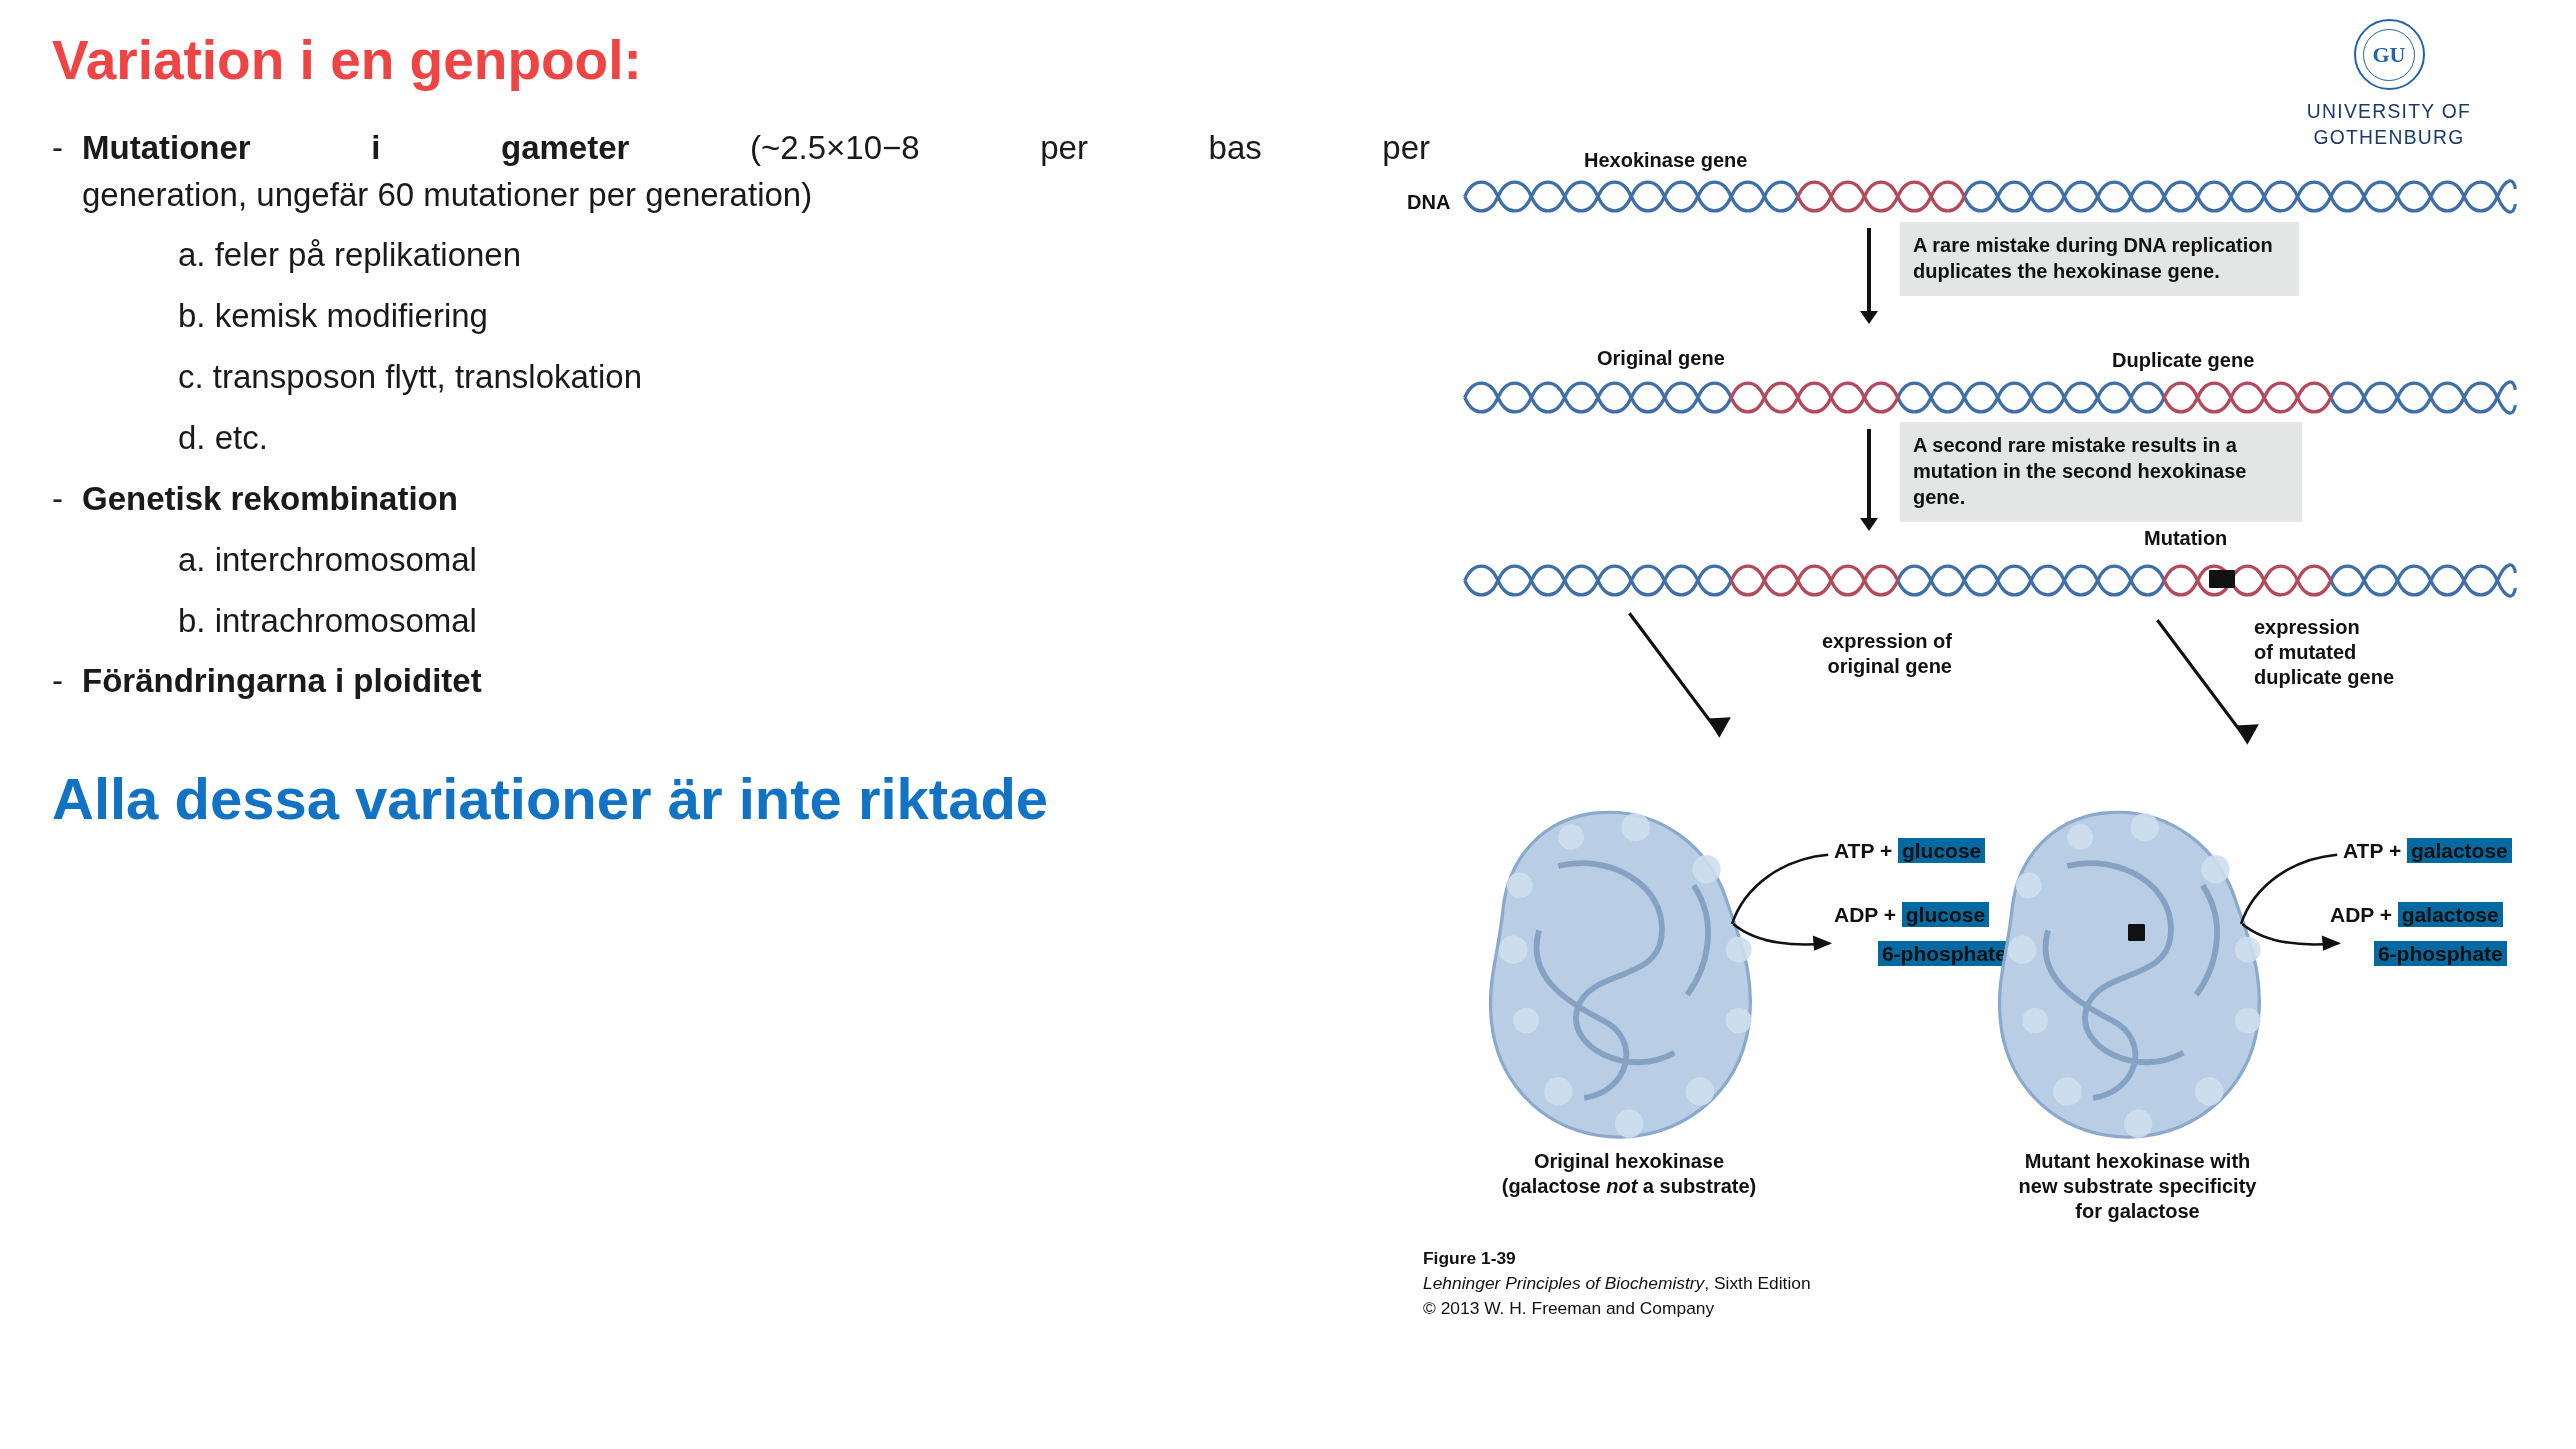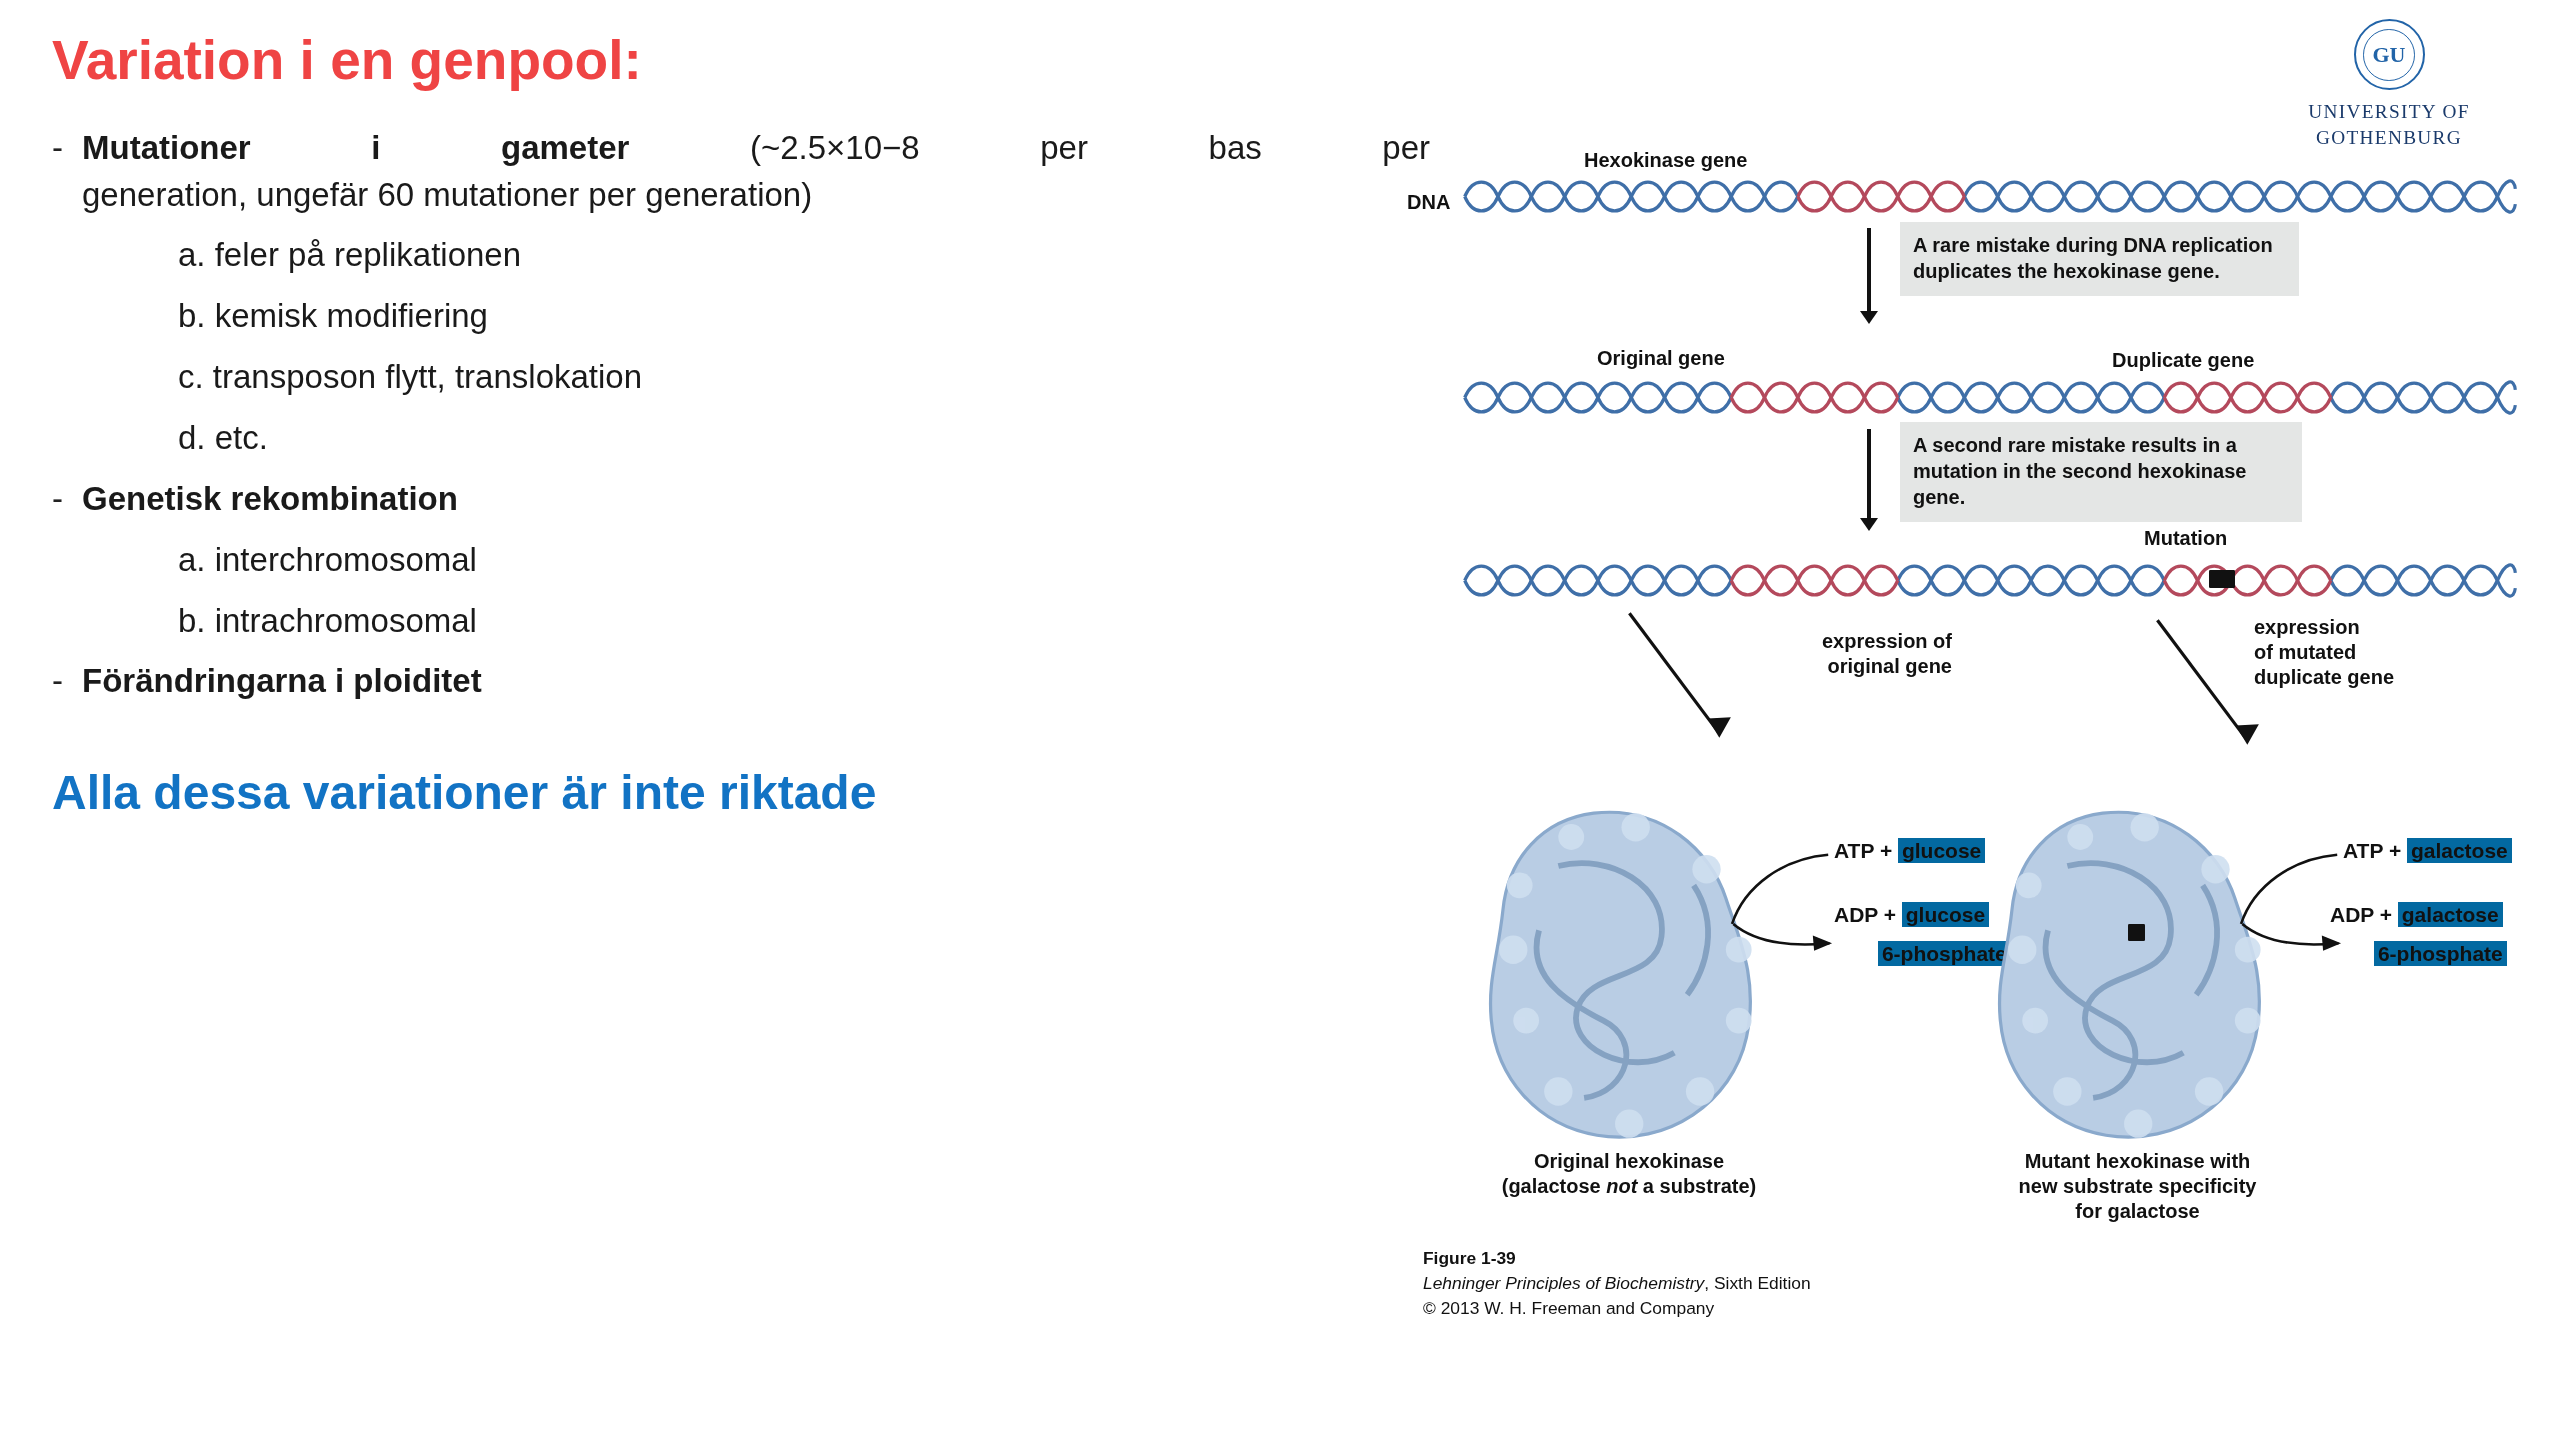--- a/index.html
+++ b/index.html
@@ -45,21 +45,21 @@
     position: absolute;
     left: 0; right: 0; top: 50%;
     transform: translateY(-50%);
     text-align: center;
     font-size: 22px;
     font-weight: bold;
     color: #2264a8;
     font-family: "Liberation Serif", serif;
   }
   .logo-line1, .logo-line2 {
-    font-family: Liberation Serif, serif;
+    font-family: Liberation Sans, sans-serif;
     font-size: 19.3px;
     letter-spacing: 1.3px;
     color: #1a3a6b;
     line-height: 1.35;
   }
 
   
   .left-col {
     position: absolute;
     left: 52px;
@@ -105,21 +105,21 @@
     margin: 14px 0 14px 126px;
   }
   .bullet-strong {
     font-size: 33px;
     font-weight: bold;
     color: #1a1a1a;
     line-height: 1.42;
   }
   .closing-line {
     color: #1273c4;
-    font-size: 48px;
+    font-size: 58px;
     font-weight: bold;
     margin-top: 62px;
     line-height: 1.1;
   }
 
   
   .figure-area {
     position: absolute;
     left: 1423px;
     top: 164px;

